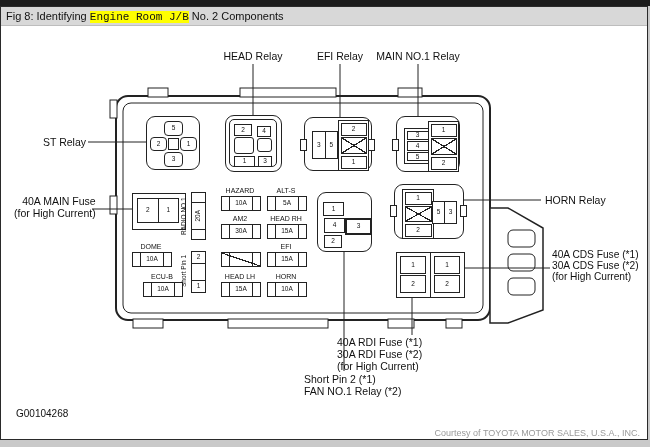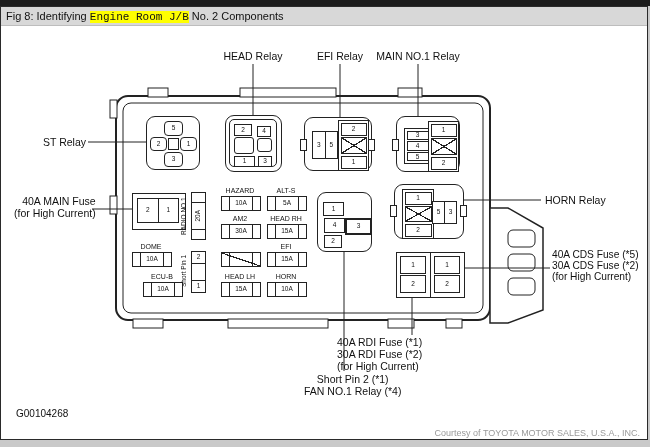--- a/index.html
+++ b/index.html
@@ -90,32 +90,32 @@
   <div class="lbl center" style="left:290px;top:50px;width:100px;">EFI Relay</div>
   <div class="lbl center" style="left:203px;top:50px;width:100px;">HEAD Relay</div>
   <div class="lbl center" style="left:368px;top:50px;width:100px;">MAIN NO.1 Relay</div>
   <div class="lbl right" style="left:6px;top:136px;width:80px;">ST Relay</div>
   <div class="lbl" style="left:14px;top:195px;text-align:right;">
     <div>40A MAIN Fuse</div>
     <div>(for High Current)</div>
   </div>
   <div class="lbl" style="left:545px;top:194px;">HORN Relay</div>
   <div class="lbl" style="left:552px;top:249px;font-size:10.2px;line-height:1.08;">
-    <div>40A CDS Fuse (*5)</div>
+    <div>40A CDS Fuse (*1)</div>
     <div>30A CDS Fuse (*2)</div>
     <div>(for High Current)</div>
   </div>
   <div class="lbl" style="left:337px;top:336px;">
     <div>40A RDI Fuse (*1)</div>
     <div>30A RDI Fuse (*2)</div>
     <div>(for High Current)</div>
   </div>
-  <div class="lbl" style="left:304px;top:373px;text-align:center;">
+  <div class="lbl" style="left:304px;top:373px;">
     <div>Short Pin 2 (*1)</div>
-    <div>FAN NO.1 Relay (*4)</div>
+    <div>FAN NO.1 Relay (*2)</div>
   </div>
 
   <div class="relay" style="left:146px;top:116px;width:52px;height:52px;">
     <div class="box pill" style="left:17px;top:4px;width:17px;height:13px;">5</div>
     <div class="box pill" style="left:3px;top:20px;width:15px;height:12px;">2</div>
     <div class="box pill" style="left:33px;top:20px;width:15px;height:12px;">1</div>
     <div class="box pill" style="left:17px;top:35px;width:17px;height:13px;">3</div>
     <div class="box" style="left:21px;top:21px;width:9px;height:10px;"></div>
   </div>
 

